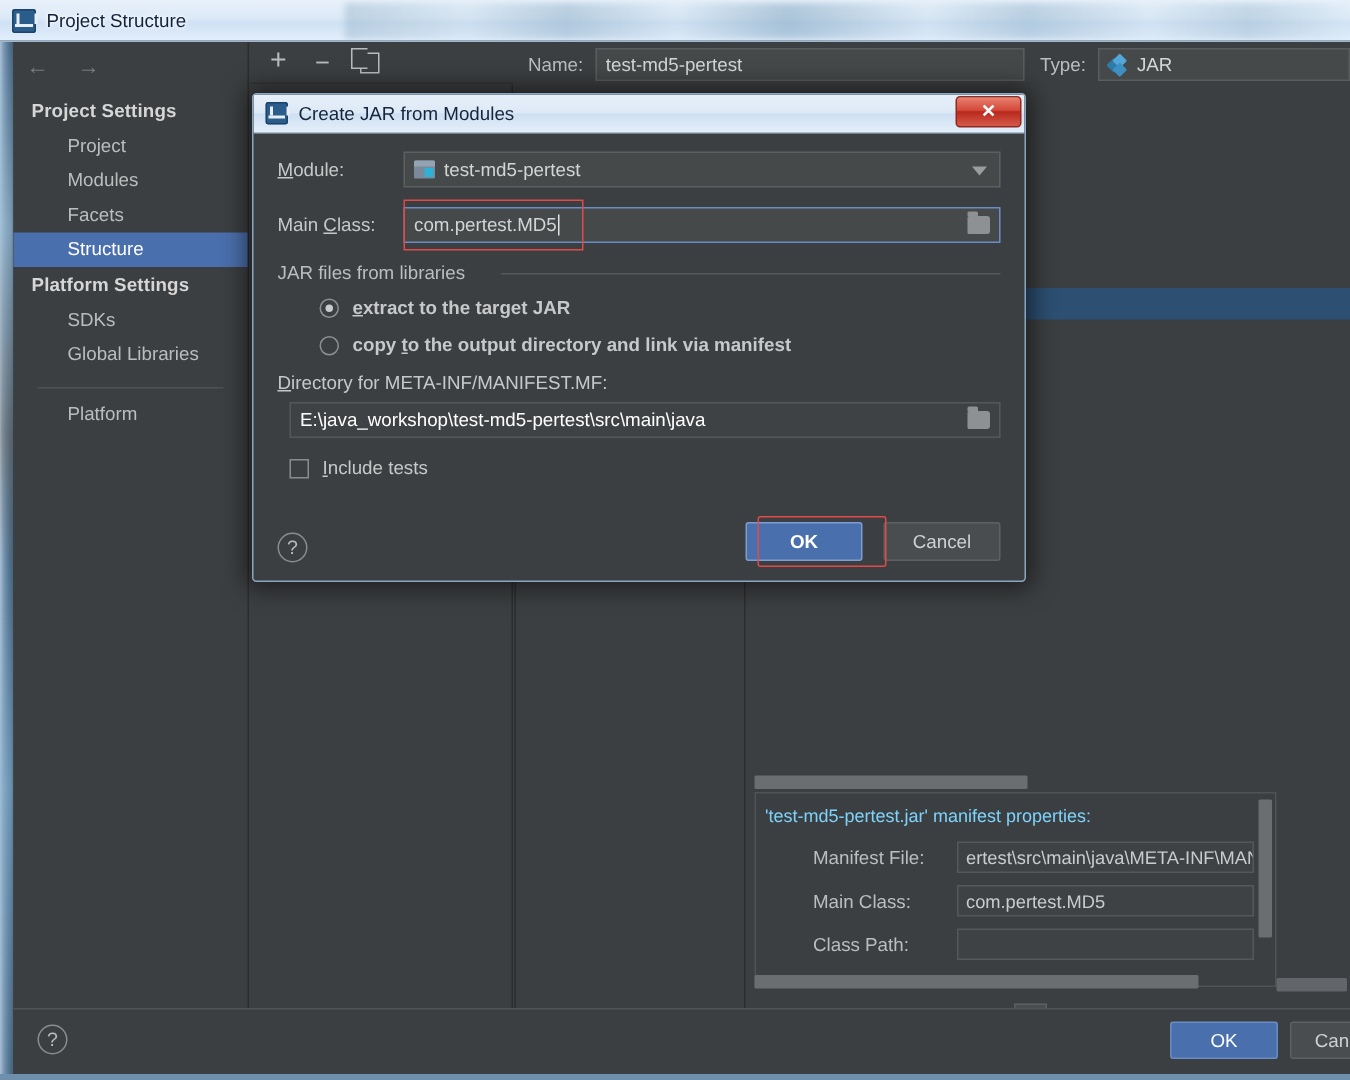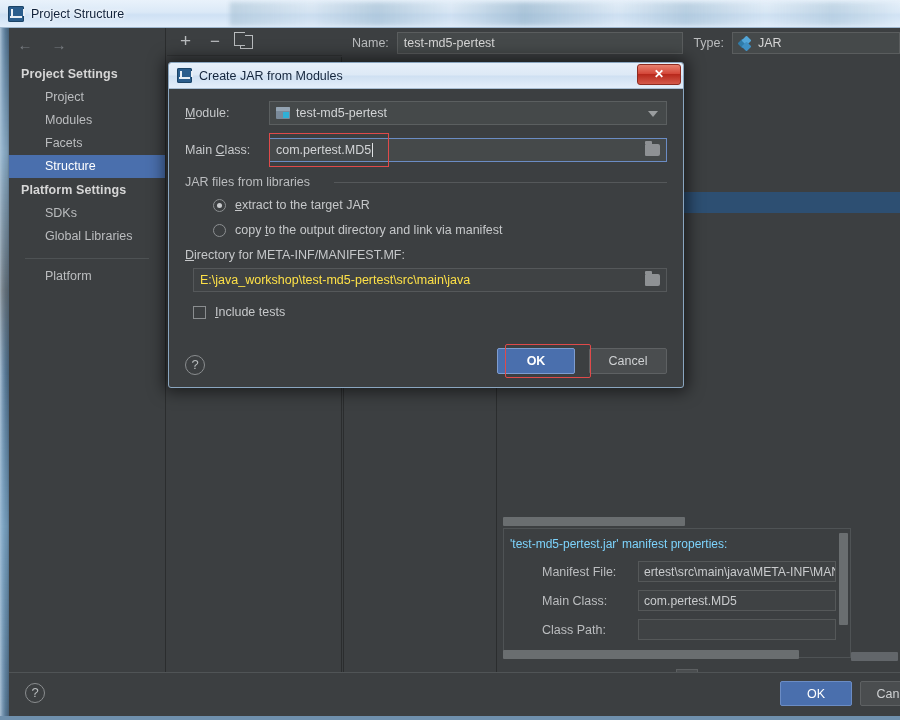--- a/index.html
+++ b/index.html
@@ -344,27 +344,27 @@
 
   .radio-row { display: flex; align-items: center; gap: 9px; margin-left: 28px; margin-bottom: 11px; }
   .radio {
     width: 13px; height: 13px; border: 1px solid #8d9092; border-radius: 50%;
     background: #3c3f41; position: relative; flex: none;
   }
   .radio.on:after {
     content: ""; position: absolute; left: 3px; top: 3px; width: 5px; height: 5px;
     border-radius: 50%; background: #c9cbcd;
   }
-  .radio-row label { font-size: 12.5px; color: #c6c8ca; }
+  .radio-row label { font-size: 12.5px; color: #c6c8ca; font-weight: bold; }
 
   .dir-label { font-size: 12.5px; color: #c6c8ca; margin: 8px 0 6px 0; }
   .dir-field {
     height: 24px; background: #3f4244; border: 1px solid #55585a;
     display: flex; align-items: center; padding: 0 6px; position: relative;
-    font-size: 12.5px; color: #fde047; margin-left: 8px;
+    font-size: 12.5px; color: #ffffff; margin-left: 8px;
   }
 
   .inc-row { display: flex; align-items: center; gap: 9px; margin: 13px 0 0 8px; }
   .inc-row label { font-size: 12.5px; color: #c6c8ca; }
 
   .modal-btns { position: absolute; right: 16px; bottom: 14px; display: flex; gap: 14px; }
   .modal-help {
     position: absolute; left: 16px; bottom: 13px; width: 20px; height: 20px;
     border: 1px solid #8a8d8f; border-radius: 50%; color: #b9bcbe;
     font-size: 13px; text-align: center; line-height: 18px;

